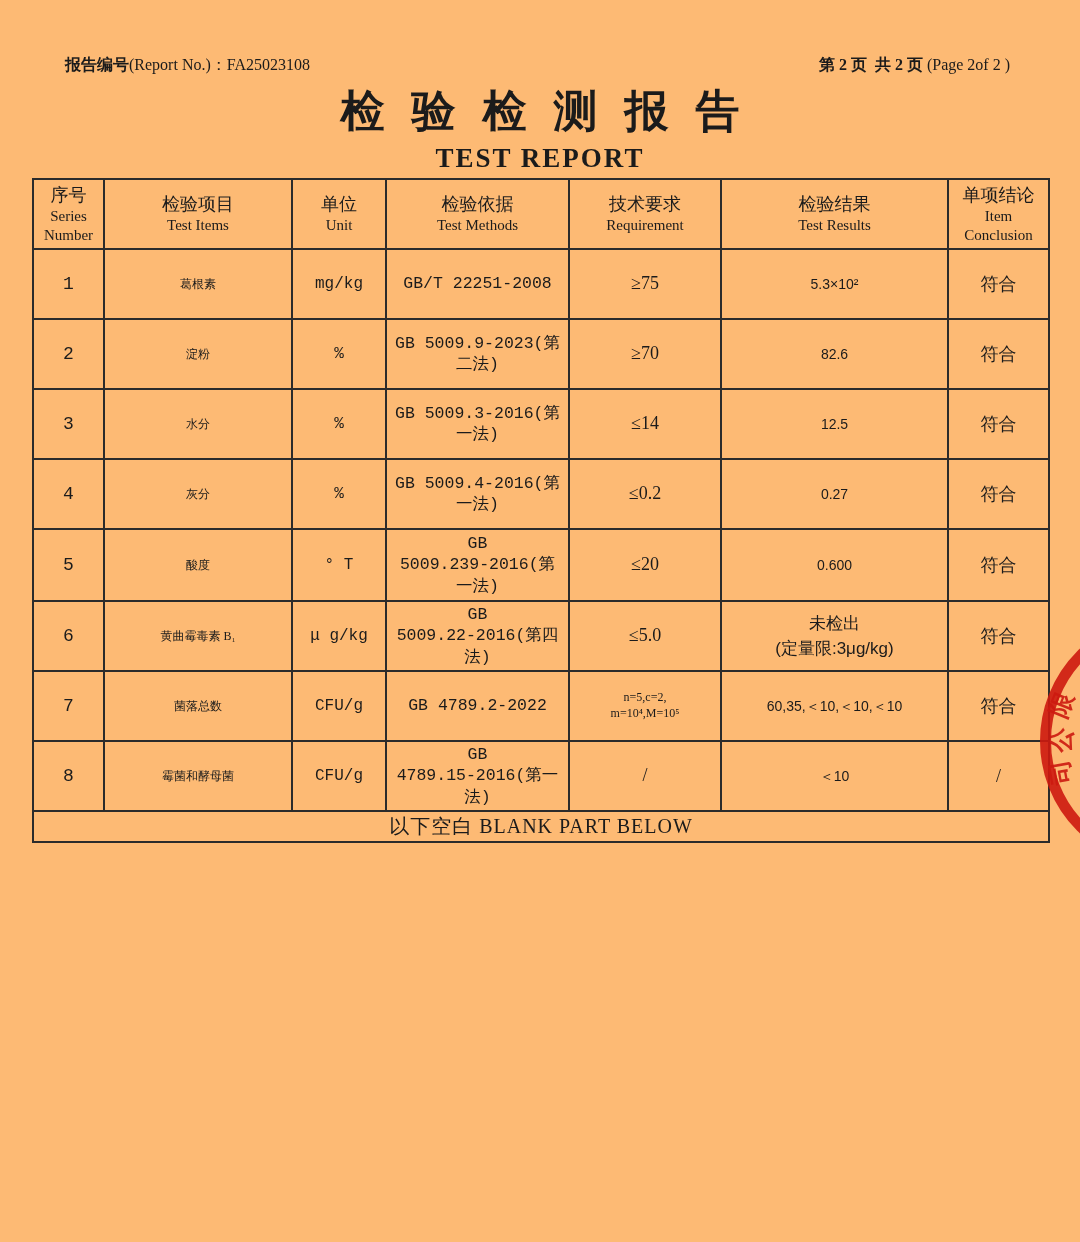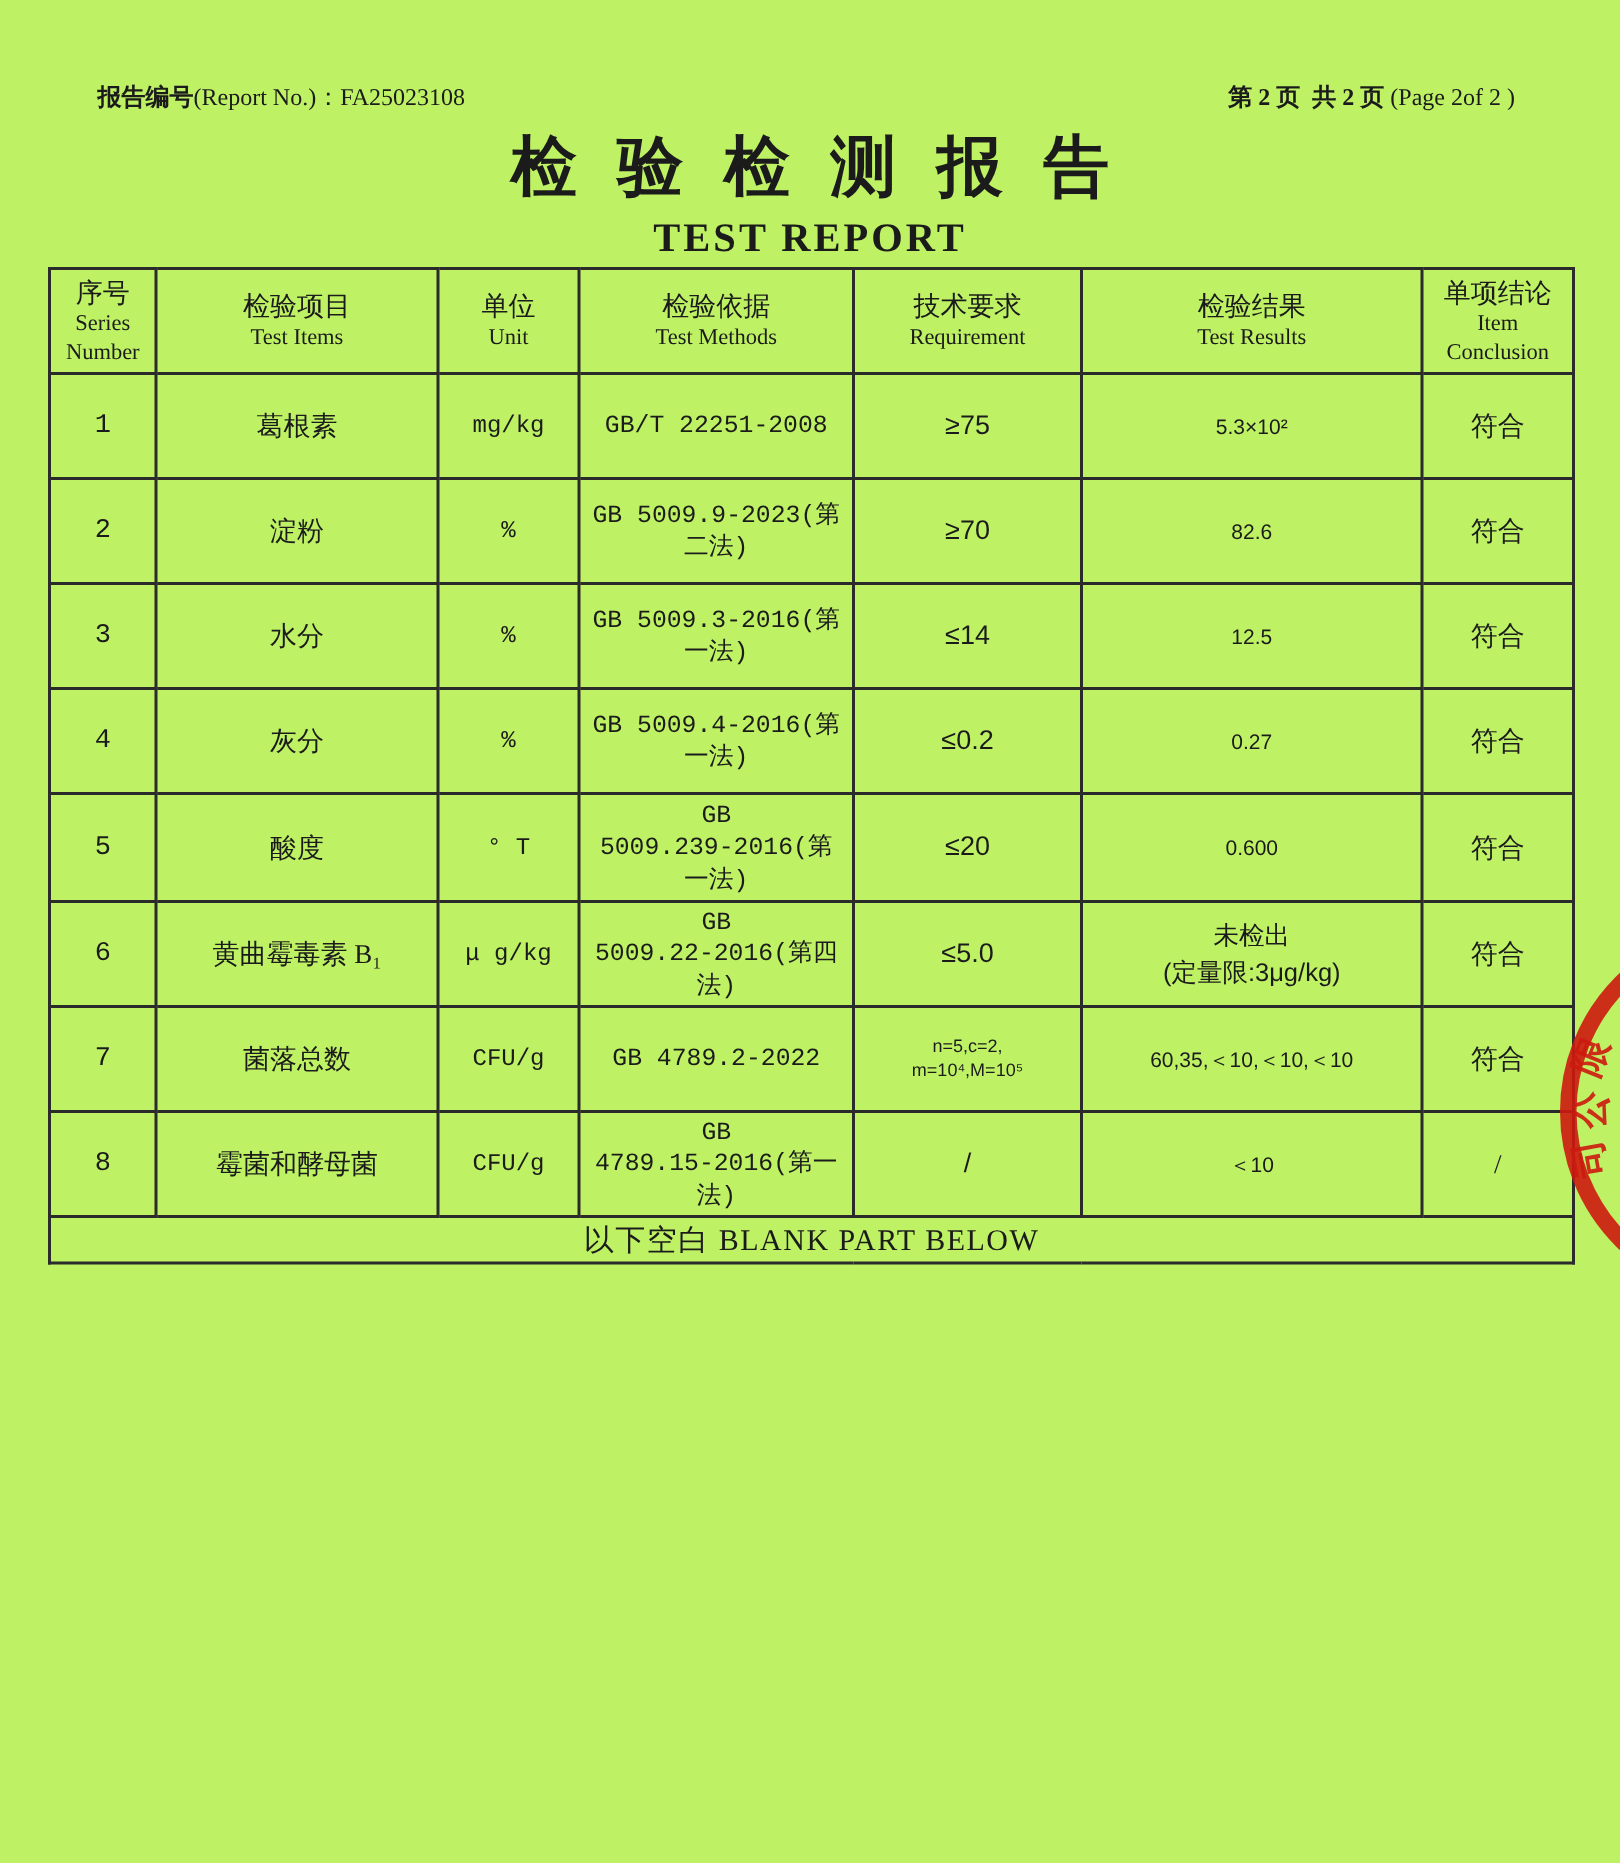--- a/index.html
+++ b/index.html
@@ -1,19 +1,19 @@
 <!DOCTYPE html>
 <html><head>
 <meta charset="utf-8">
 <style>
   * { margin:0; padding:0; box-sizing:border-box; }
   html,body { background:#e8e8e8; }
   #page {
     position:relative; width:1080px; height:1242px;
-    background:#bef264; overflow:hidden;
+    background:#fdba74; overflow:hidden;
     font-family:"Liberation Serif","DejaVu Serif",serif;
     color:#1b1b1b;
   }
   
   .meta-line { position:absolute; top:55px; left:65px; right:70px;
     display:flex; justify-content:space-between; align-items:baseline;
     font-size:16px; white-space:pre; }
   .meta-left .cn { font-weight:700; }
   .meta-right .cn { font-weight:700; }
   
@@ -24,25 +24,25 @@
     text-align:center; font-size:27px; font-weight:700; letter-spacing:2px; }
   
   table.report { position:absolute; left:32px; top:178px; width:1016px;
     border-collapse:collapse; table-layout:fixed; }
   table.report th, table.report td {
     border:2px solid #2b2b2b; text-align:center; vertical-align:middle;
     padding:1px 3px; overflow:hidden; }
   th .th-cn { font-size:18px; font-weight:400; line-height:1.3;font-family:Liberation Serif, serif; }
   th .th-en { font-size:15px; font-weight:400; line-height:1.25; }
   td.c-no   { font-size:18px; font-family:"Liberation Mono",monospace; }
-  td.c-item { font-size:18px; }
+  td.c-item { font-size:12px; }
   td.c-unit { font-size:16px; font-family:"Liberation Mono",monospace;border-radius:29px; }
   td.c-method { font-size:16.5px; font-family:"Liberation Mono",monospace;
     line-height:1.28; white-space:pre-line; }
-  td.c-req  { font-size:18px; font-family:Liberation Sans, sans-serif;
+  td.c-req  { font-size:18px; font-family:Liberation Serif, serif;
     line-height:1.3; white-space:pre-line; }
   td.c-res  { font-size:14px; font-family:"Liberation Sans",sans-serif;
     line-height:1.5; white-space:pre-line; }
   td.c-concl{ font-size:18px; }
   td.c-footer { font-size:20px; letter-spacing:1px; }
   
   .stamp-ring { position:absolute; left:1040px; top:614px;
     width:254px; height:254px; border:11px solid #cd1a10;
     border-radius:50%; opacity:.9; }
   .stamp-char { position:absolute; color:#cd1a10; opacity:.9;

